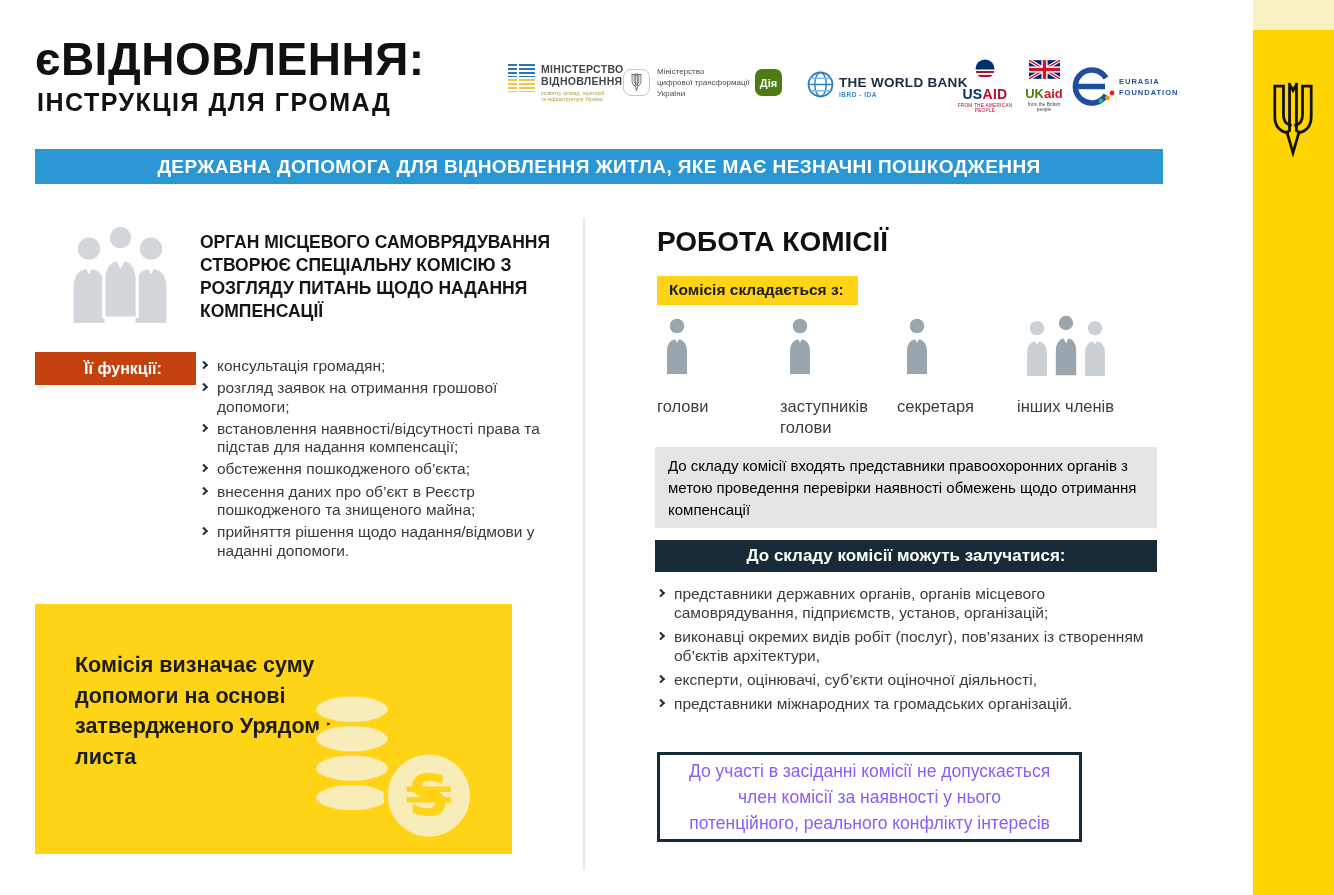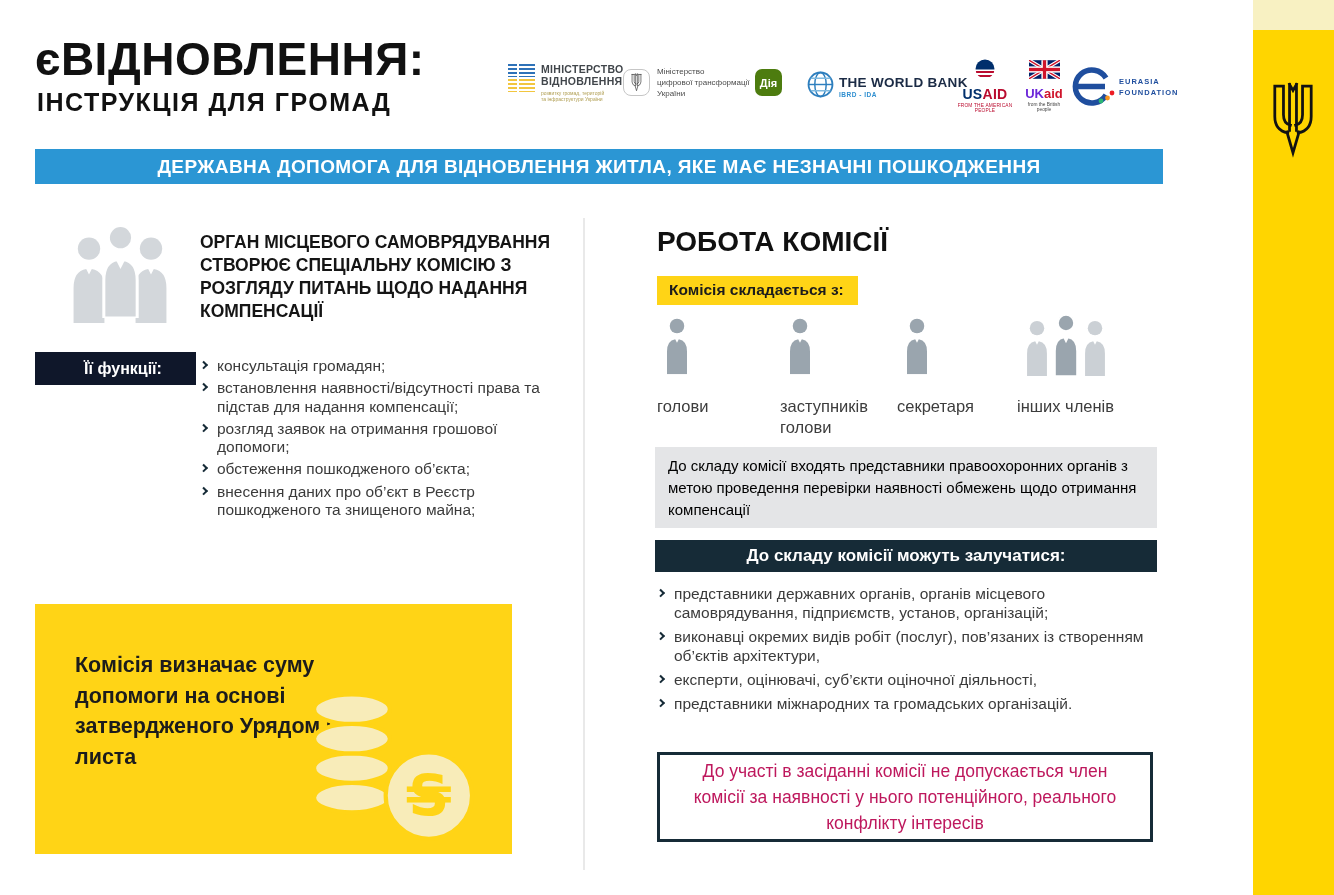--- a/index.html
+++ b/index.html
@@ -38,33 +38,33 @@
   .wb-text .name { font-size:13.5px; font-weight:700; color:#1B2B45; letter-spacing:.3px; }
   .wb-text .sub { font-size:6.5px; color:#2F8FD0; font-weight:700; margin-top:1px; letter-spacing:.5px; }
   .usaid { left:452px; top:1px; width:56px; text-align:center; }
   .usaid svg { width:20px; height:20px; }
   .usaid .name { font-size:14px; font-weight:700; letter-spacing:.3px; margin-top:3px; }
   .usaid .name .us { color:#002F6C; } .usaid .name .aid { color:#BA0C2F; }
   .usaid .tag { font-size:4.8px; color:#BA0C2F; margin-top:1px; letter-spacing:.2px; }
   .ukaid { left:517px; top:2px; width:44px; text-align:center; }
   .ukaid svg { width:31px; height:19px; }
   .ukaid .name { font-size:13px; font-weight:800; margin-top:3px; }
-  .ukaid .name .uk { color:#6d28d9; } .ukaid .name .aid { color:#CF142B; }
+  .ukaid .name .uk { color:#4d7c0f; } .ukaid .name .aid { color:#CF142B; }
   .ukaid .tag { font-size:4.8px; color:#444; margin-top:1px; }
   .ef-e { left:566px; top:8px; width:44px; height:42px; }
   .ef-text { left:614px; top:18px; font-size:7.5px; font-weight:700; color:#1F4E9E; letter-spacing:1px; line-height:1.5; white-space:pre-line; }
   
   .banner { position:absolute; left:35px; top:149px; width:1128px; height:35px; background:#2B96D4;
             display:flex; align-items:center; justify-content:center; }
   .banner span { color:#fff; font-size:19px; font-weight:700; letter-spacing:.4px; }
   
   .group-big { position:absolute; left:58px; top:224px; width:126px; height:104px; }
   .left-heading { position:absolute; left:200px; top:231px; width:356px; font-size:17.5px; font-weight:700;
                   line-height:1.32; color:#151515; }
-  .func-badge { position:absolute; left:35px; top:352px; width:161px; height:33px; background:#0f172a;
+  .func-badge { position:absolute; left:35px; top:352px; width:161px; height:33px; background:#c2410c;
                 color:#fff; font-size:16px; font-weight:700; display:flex; align-items:center; justify-content:center;padding-left:15px; }
   .blist { position:absolute; list-style:none; }
   .blist li { position:relative; padding-left:17px; color:#3b3b3b; }
   .chev { position:absolute; left:1px; top:5px; width:5.5px; height:5.5px;
           border-top:2.6px solid #162B37; border-right:2.6px solid #162B37; transform:rotate(45deg); }
   .func-list { left:200px; top:357px; width:358px; }
   .func-list li { font-size:15.5px; line-height:1.18; margin-bottom:4px; }
   .yellow-box { position:absolute; left:35px; top:604px; width:477px; height:250px; background:#FFD416; }
   .yellow-box p { position:absolute; left:40px; top:46px; width:300px; font-size:21.5px; font-weight:700;
                   line-height:1.42; color:#1c1c1c; }
@@ -78,23 +78,23 @@
   .member .micon { height:64px; }
   .member .mlabel { margin-top:14px; font-size:16.5px; color:#3d3d3d; line-height:1.25; }
   .m1 { left:657px; width:112px; } .m2 { left:780px; width:112px; }
   .m3 { left:897px; width:112px; } .m4 { left:1017px; width:136px; }
   .note-box { position:absolute; left:655px; top:447px; width:502px; background:#E4E5E7; padding:8px 13px;
               font-size:15px; line-height:1.45; color:#000000; }
   .dark-banner { position:absolute; left:655px; top:540px; width:502px; height:32px; background:#162B37;
                  color:#fff; font-size:17px; font-weight:700; display:flex; align-items:center; justify-content:center; }
   .involve-list { left:657px; top:585px; width:507px; }
   .involve-list li { font-size:15.5px; line-height:1.22; margin-bottom:5px; }
-  .warning-box { position:absolute; left:657px; top:752px; width:496px; height:90px; border:3px solid #162B37;
+  .warning-box { position:absolute; left:657px; top:752px; width:425px; height:90px; border:3px solid #162B37;
                  display:flex; align-items:center; justify-content:center; text-align:center;
-                 font-size:17.5px; line-height:1.5; color:#be185d; padding:4px 26px; }
+                 font-size:17.5px; line-height:1.5; color:#8b5cf6; padding:4px 26px; }
 </style>
 </head>
 <body>
 
 <svg width="0" height="0" style="position:absolute">
   <symbol id="person" viewBox="0 0 44 62">
     <circle cx="22" cy="9" r="8"></circle>
     <path d="M11 62 V37 Q11 25 20 23.5 L22 27.5 L24 23.5 Q33 25 33 37 V62 Z"></path>
   </symbol>
   <symbol id="tryzub" viewBox="0 0 60 90">
@@ -210,24 +210,25 @@
     <use href="#person" x="62" y="12" width="62" height="87" fill="#D3D7DB"></use>
     <use href="#person" x="29" y="0" width="67" height="94" fill="#D3D7DB" stroke="#fff" stroke-width="2"></use>
   </svg>
 
   <h3 class="left-heading">ОРГАН МІСЦЕВОГО САМОВРЯДУВАННЯ СТВОРЮЄ СПЕЦІАЛЬНУ КОМІСІЮ З РОЗГЛЯДУ ПИТАНЬ ЩОДО НАДАННЯ КОМПЕНСАЦІЇ</h3>
 
   <div class="func-badge">Її функції:</div>
 
   <ul class="blist func-list">
     <li><span class="chev"></span><span>консультація громадян;</span></li>
+    <li><span class="chev"></span><span>розгляд заявок на отримання грошової допомоги;</span></li>
     <li><span class="chev"></span><span>встановлення наявності/відсутності права та підстав для надання компенсації;</span></li>
-    <li><span class="chev"></span><span>розгляд заявок на отримання грошової допомоги;</span></li>
     <li><span class="chev"></span><span>обстеження пошкодженого об’єкта;</span></li>
     <li><span class="chev"></span><span>внесення даних про об’єкт в Реєстр пошкодженого та знищеного майна;</span></li>
+    <li><span class="chev"></span><span>прийняття рішення щодо надання/відмови у наданні допомоги.</span></li>
   </ul>
 
   <div class="yellow-box">
     <p>Комісія визначає суму допомоги на основі затвердженого Урядом чек-листа</p>
     <svg class="coins" viewBox="0 0 160 150">
       <g fill="#F8ECB9" stroke="#FFD416" stroke-width="4">
         <ellipse cx="42" cy="106" rx="36" ry="14"></ellipse>
         <ellipse cx="42" cy="78" rx="36" ry="14"></ellipse>
         <ellipse cx="42" cy="50" rx="36" ry="14"></ellipse>
         <ellipse cx="42" cy="22" rx="36" ry="14"></ellipse>

